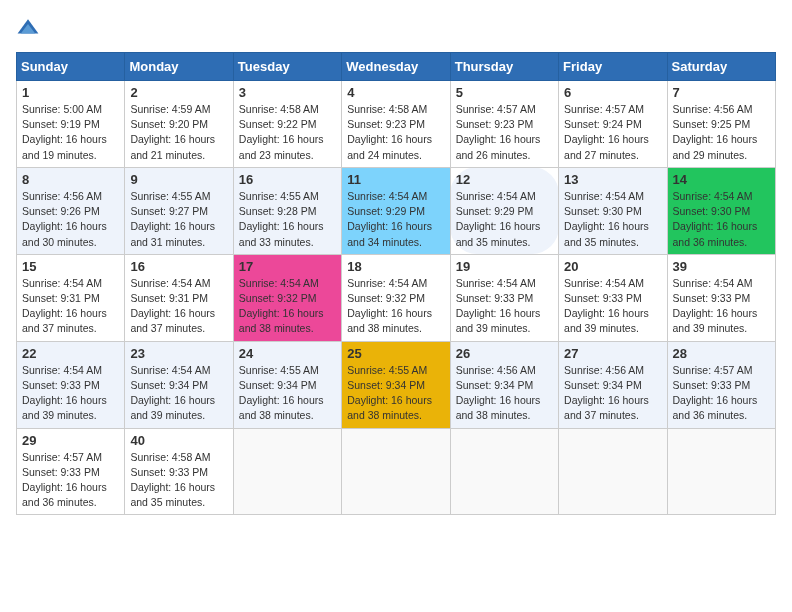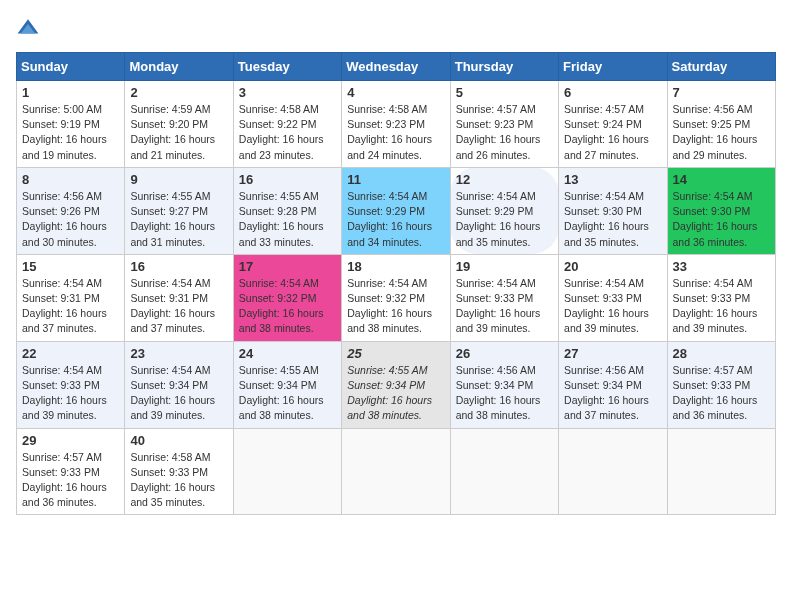--- a/index.html
+++ b/index.html
@@ -205,38 +205,38 @@
       </td>
         <td style="background: rgb(255, 255, 255);">
         <span class="day-num">19</span>
         <span class="cell-text">Sunrise: 4:54 AM<br>Sunset: 9:33 PM<br>Daylight: 16 hours and 39 minutes.</span>
       </td>
         <td style="background: rgb(255, 255, 255);">
         <span class="day-num">20</span>
         <span class="cell-text">Sunrise: 4:54 AM<br>Sunset: 9:33 PM<br>Daylight: 16 hours and 39 minutes.</span>
       </td>
         <td style="background: rgb(255, 255, 255);">
-        <span class="day-num">33</span>
+        <span class="day-num">39</span>
         <span class="cell-text">Sunrise: 4:54 AM<br>Sunset: 9:33 PM<br>Daylight: 16 hours and 39 minutes.</span>
       </td>
       </tr>
       <tr>
         <td style="background: rgb(238, 243, 251);">
         <span class="day-num">22</span>
         <span class="cell-text">Sunrise: 4:54 AM<br>Sunset: 9:33 PM<br>Daylight: 16 hours and 39 minutes.</span>
       </td>
         <td style="background: rgb(238, 243, 251);">
         <span class="day-num">23</span>
         <span class="cell-text">Sunrise: 4:54 AM<br>Sunset: 9:34 PM<br>Daylight: 16 hours and 39 minutes.</span>
       </td>
         <td style="background: rgb(238, 243, 251);">
         <span class="day-num">24</span>
         <span class="cell-text">Sunrise: 4:55 AM<br>Sunset: 9:34 PM<br>Daylight: 16 hours and 38 minutes.</span>
       </td>
-        <td style="background: #e5e5e5; font-style: italic;">
+        <td style="background: #eab308;">
         <span class="day-num">25</span>
         <span class="cell-text">Sunrise: 4:55 AM<br>Sunset: 9:34 PM<br>Daylight: 16 hours and 38 minutes.</span>
       </td>
         <td style="background: rgb(238, 243, 251);">
         <span class="day-num">26</span>
         <span class="cell-text">Sunrise: 4:56 AM<br>Sunset: 9:34 PM<br>Daylight: 16 hours and 38 minutes.</span>
       </td>
         <td style="background: rgb(238, 243, 251);">
         <span class="day-num">27</span>
         <span class="cell-text">Sunrise: 4:56 AM<br>Sunset: 9:34 PM<br>Daylight: 16 hours and 37 minutes.</span>

